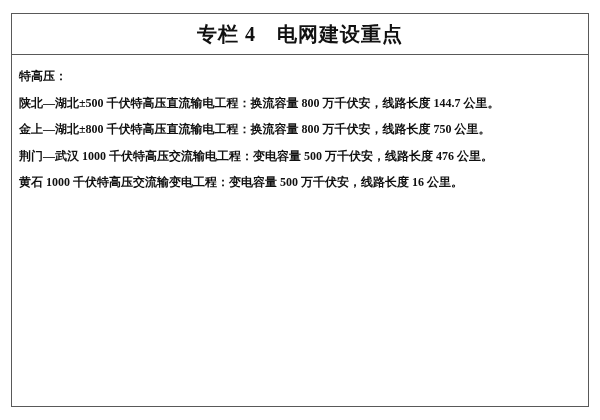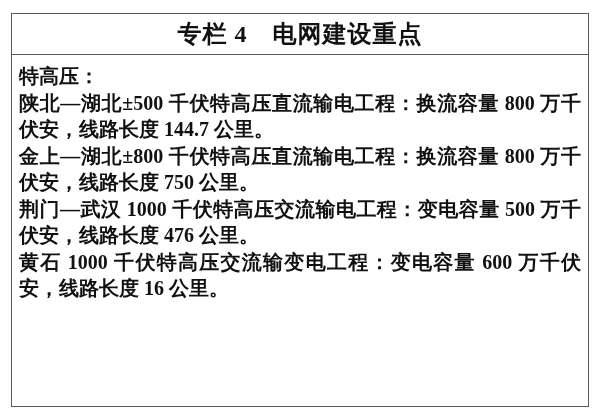--- a/index.html
+++ b/index.html
@@ -28,45 +28,45 @@
     height: 394px;
     border: 1px solid var(--border);
     background: var(--background);
     overflow: hidden;
   }
   .column-title {
     height: 41px;
     line-height: 41px;
     border-bottom: 1px solid var(--border);
     text-align: center;
-    font-size: 24px;
+    font-size: 20px;
     font-weight: bold;
     letter-spacing: 1px;
   }
   .column-body {
     padding: 8px 7px 4px 7px;
     height: 351px;
     overflow: hidden;
   }
   .column-body p {
-    font-size: 20px;
+    font-size: 12px;
     font-weight: bold;
     line-height: 26.5px;
     text-align: justify;
     text-justify: inter-word;
     word-break: break-all;
   }
 </style>
 </head>
 <body>
 
 <div class="page">
   <div class="column-box">
     <div class="column-title">专栏 4　电网建设重点</div>
     <div class="column-body">
       <p>特高压：</p>
       <p>陕北—湖北±500 千伏特高压直流输电工程：换流容量 800 万千伏安，线路长度 144.7 公里。</p>
       <p>金上—湖北±800 千伏特高压直流输电工程：换流容量 800 万千伏安，线路长度 750 公里。</p>
       <p>荆门—武汉 1000 千伏特高压交流输电工程：变电容量 500 万千伏安，线路长度 476 公里。</p>
-      <p>黄石 1000 千伏特高压交流输变电工程：变电容量 600 万千伏安，线路长度 16 公里。</p>
+      <p>黄石 1000 千伏特高压交流输变电工程：变电容量 500 万千伏安，线路长度 16 公里。</p>
     </div>
   </div>
 </div>
 
 </body></html>

